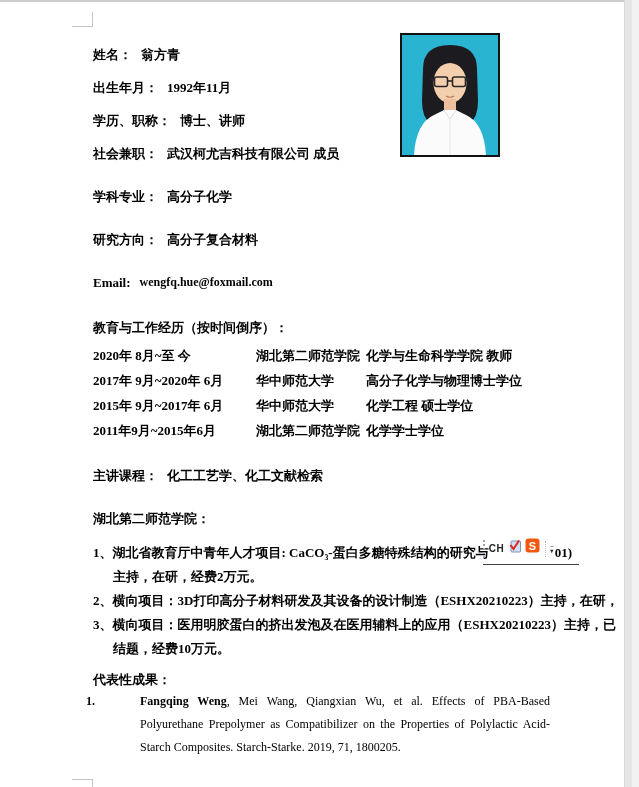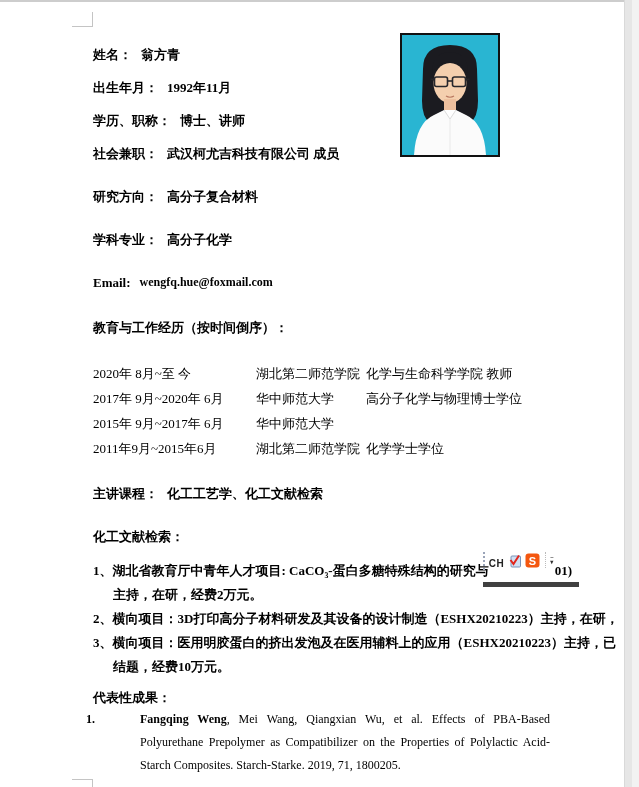--- a/index.html
+++ b/index.html
@@ -22,22 +22,22 @@
   .content{position:absolute;left:93px;top:27px;width:457px;z-index:1}
 
   .cnline{font-size:13px;font-weight:bold;white-space:nowrap;line-height:13px}
   .info-row{margin-bottom:20px;display:flex}
   .info-row.first{margin-top:21px}
   .info-row.wide{margin-bottom:30px}
   .info-label{margin-right:9px}
   .mono-val{font-family:Liberation Serif, serif;font-size:12px;font-weight:bold}
 
   .section-head{font-size:13px;font-weight:bold;line-height:13px;white-space:nowrap}
-  .edu-head{margin-top:32px;margin-bottom:27px}
-  .edu-row{display:flex;font-size:13px;font-weight:normal;line-height:25px;white-space:nowrap}
+  .edu-head{margin-top:32px;margin-bottom:9px}
+  .edu-row{display:flex;font-size:13px;font-weight:bold;line-height:25px;white-space:nowrap}
   .edu-col1{width:163px}
   .edu-col2{width:110px}
 
   .courses-row{margin-top:26px;display:flex}
   .proj-head{margin-top:30px}
   .proj-lines{margin-top:16px}
   .proj-line{font-size:13px;font-weight:bold;line-height:24px;white-space:nowrap}
   .proj-cont{padding-left:20px}
 
   .ach-head{margin-top:12px}
@@ -47,21 +47,21 @@
   .pub b{font-weight:bold}
 
   
   .photo{position:absolute;left:400px;top:33px;width:100px;height:124px;
          border:2px solid #111;box-sizing:border-box;z-index:2}
   .photo svg{display:block;width:100%;height:100%}
 
   
   .ime-anchor{display:inline-block;width:66px;height:1em;position:relative;vertical-align:baseline}
   .ime-bar{position:absolute;left:-6px;top:-10px;width:96px;height:30px;
-           display:flex;border-bottom:5px solid #404040;
+           display:flex;align-items:center;border-bottom:1px solid #404040;
            background:transparent;z-index:5}
   .ime-grip{width:0;height:18px;border-left:2px dotted #9aa4b8;margin-right:4px}
   .ime-lang{font-family:"Liberation Sans", sans-serif;font-size:10px;font-weight:700;color:#222;margin-right:5px;letter-spacing:.5px}
   .ime-icon{display:inline-block;margin-right:3px}
   .ime-opt{display:flex;flex-direction:column;align-items:center;justify-content:center;
            font-family:"Liberation Sans", sans-serif;font-size:6px;line-height:5px;color:#333;
            border-left:1px dotted #bbb;padding-left:4px;margin-left:2px;height:16px}
 </style>
 </head>
 <body>
@@ -108,59 +108,60 @@
   </div>
   <div class="cnline info-row">
     <span class="info-label">学历、职称：</span>
     <span>博士、讲师</span>
   </div>
   <div class="cnline info-row wide">
     <span class="info-label">社会兼职：</span>
     <span>武汉柯尤吉科技有限公司  成员</span>
   </div>
   <div class="cnline info-row wide">
+    <span class="info-label">学科专业：</span>
+    <span>高分子化学</span>
+  </div>
+  <div class="cnline info-row wide">
     <span class="info-label">研究方向：</span>
     <span>高分子复合材料</span>
-  </div>
-  <div class="cnline info-row wide">
-    <span class="info-label">学科专业：</span>
-    <span>高分子化学</span>
   </div>
   <div class="cnline info-row wide">
     <span class="info-label">Email:</span>
     <span class="mono-val">wengfq.hue@foxmail.com</span>
   </div>
 
   <div class="section-head edu-head">教育与工作经历（按时间倒序）：</div>
   <div class="edu-row">
     <span class="edu-col1">2020年 8月~至 今</span>
     <span class="edu-col2">湖北第二师范学院</span>
     <span>化学与生命科学学院 教师</span>
   </div>
   <div class="edu-row">
     <span class="edu-col1">2017年 9月~2020年 6月</span>
     <span class="edu-col2">华中师范大学</span>
     <span>高分子化学与物理博士学位</span>
   </div>
   <div class="edu-row">
     <span class="edu-col1">2015年 9月~2017年 6月</span>
     <span class="edu-col2">华中师范大学</span>
+    <span>化学工程 硕士学位</span>
   </div>
   <div class="edu-row">
     <span class="edu-col1">2011年9月~2015年6月</span>
     <span class="edu-col2">湖北第二师范学院</span>
     <span>化学学士学位</span>
   </div>
 
   <div class="cnline courses-row">
     <span class="info-label">主讲课程：</span>
     <span>化工工艺学、化工文献检索</span>
   </div>
 
-  <div class="section-head proj-head">化工文献检索：</div>
+  <div class="section-head proj-head">湖北第二师范学院：</div>
   <div class="proj-lines">
     <div class="proj-line">
       <span>1、湖北省教育厅中青年人才项目: CaCO₃-蛋白多糖特殊结构的研究与</span><span class="ime-anchor">
         <span class="ime-bar">
           <span class="ime-grip"></span>
           <span class="ime-lang">CH</span>
           <span class="ime-icon">
             <svg width="13" height="15" viewBox="0 0 13 15">
               <rect x="2" y="3" width="9.5" height="11" rx="1" fill="#cfe0f4" stroke="#7a93b8" stroke-width="1"></rect>
               <path d="M1.5 7 L4.5 11 L10 2.5" fill="none" stroke-width="2" stroke="#e2251c"></path>

